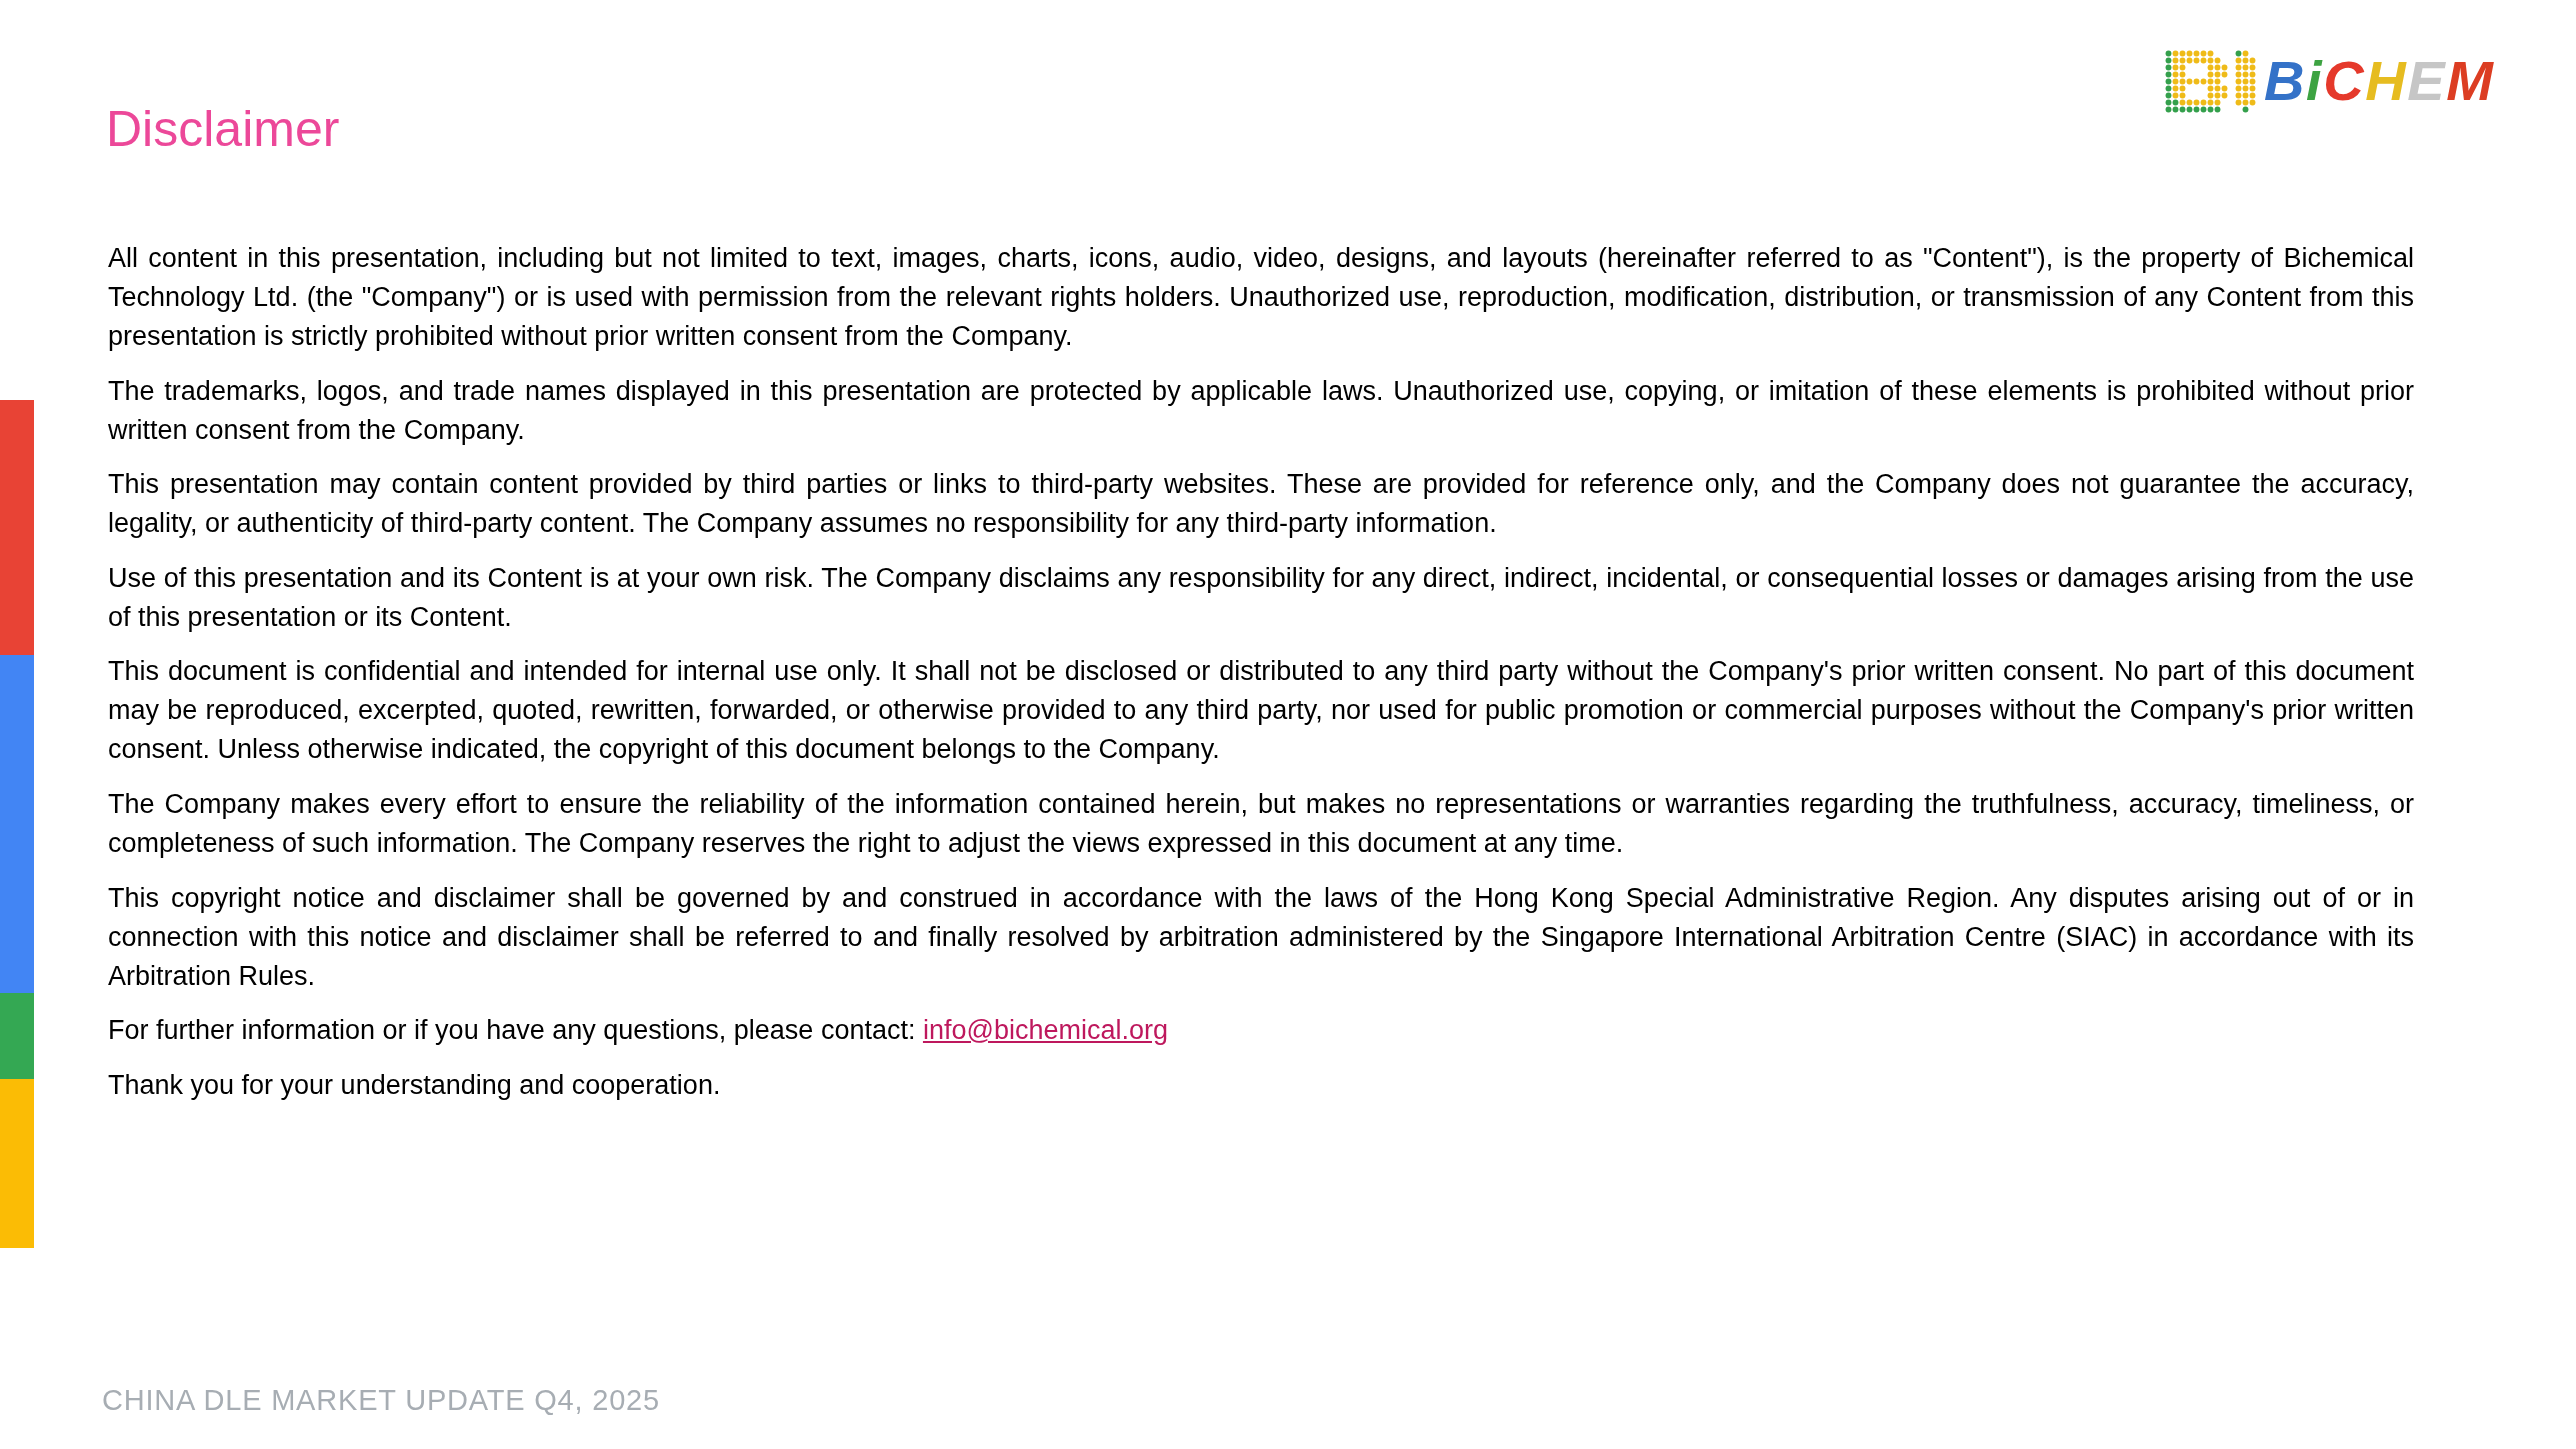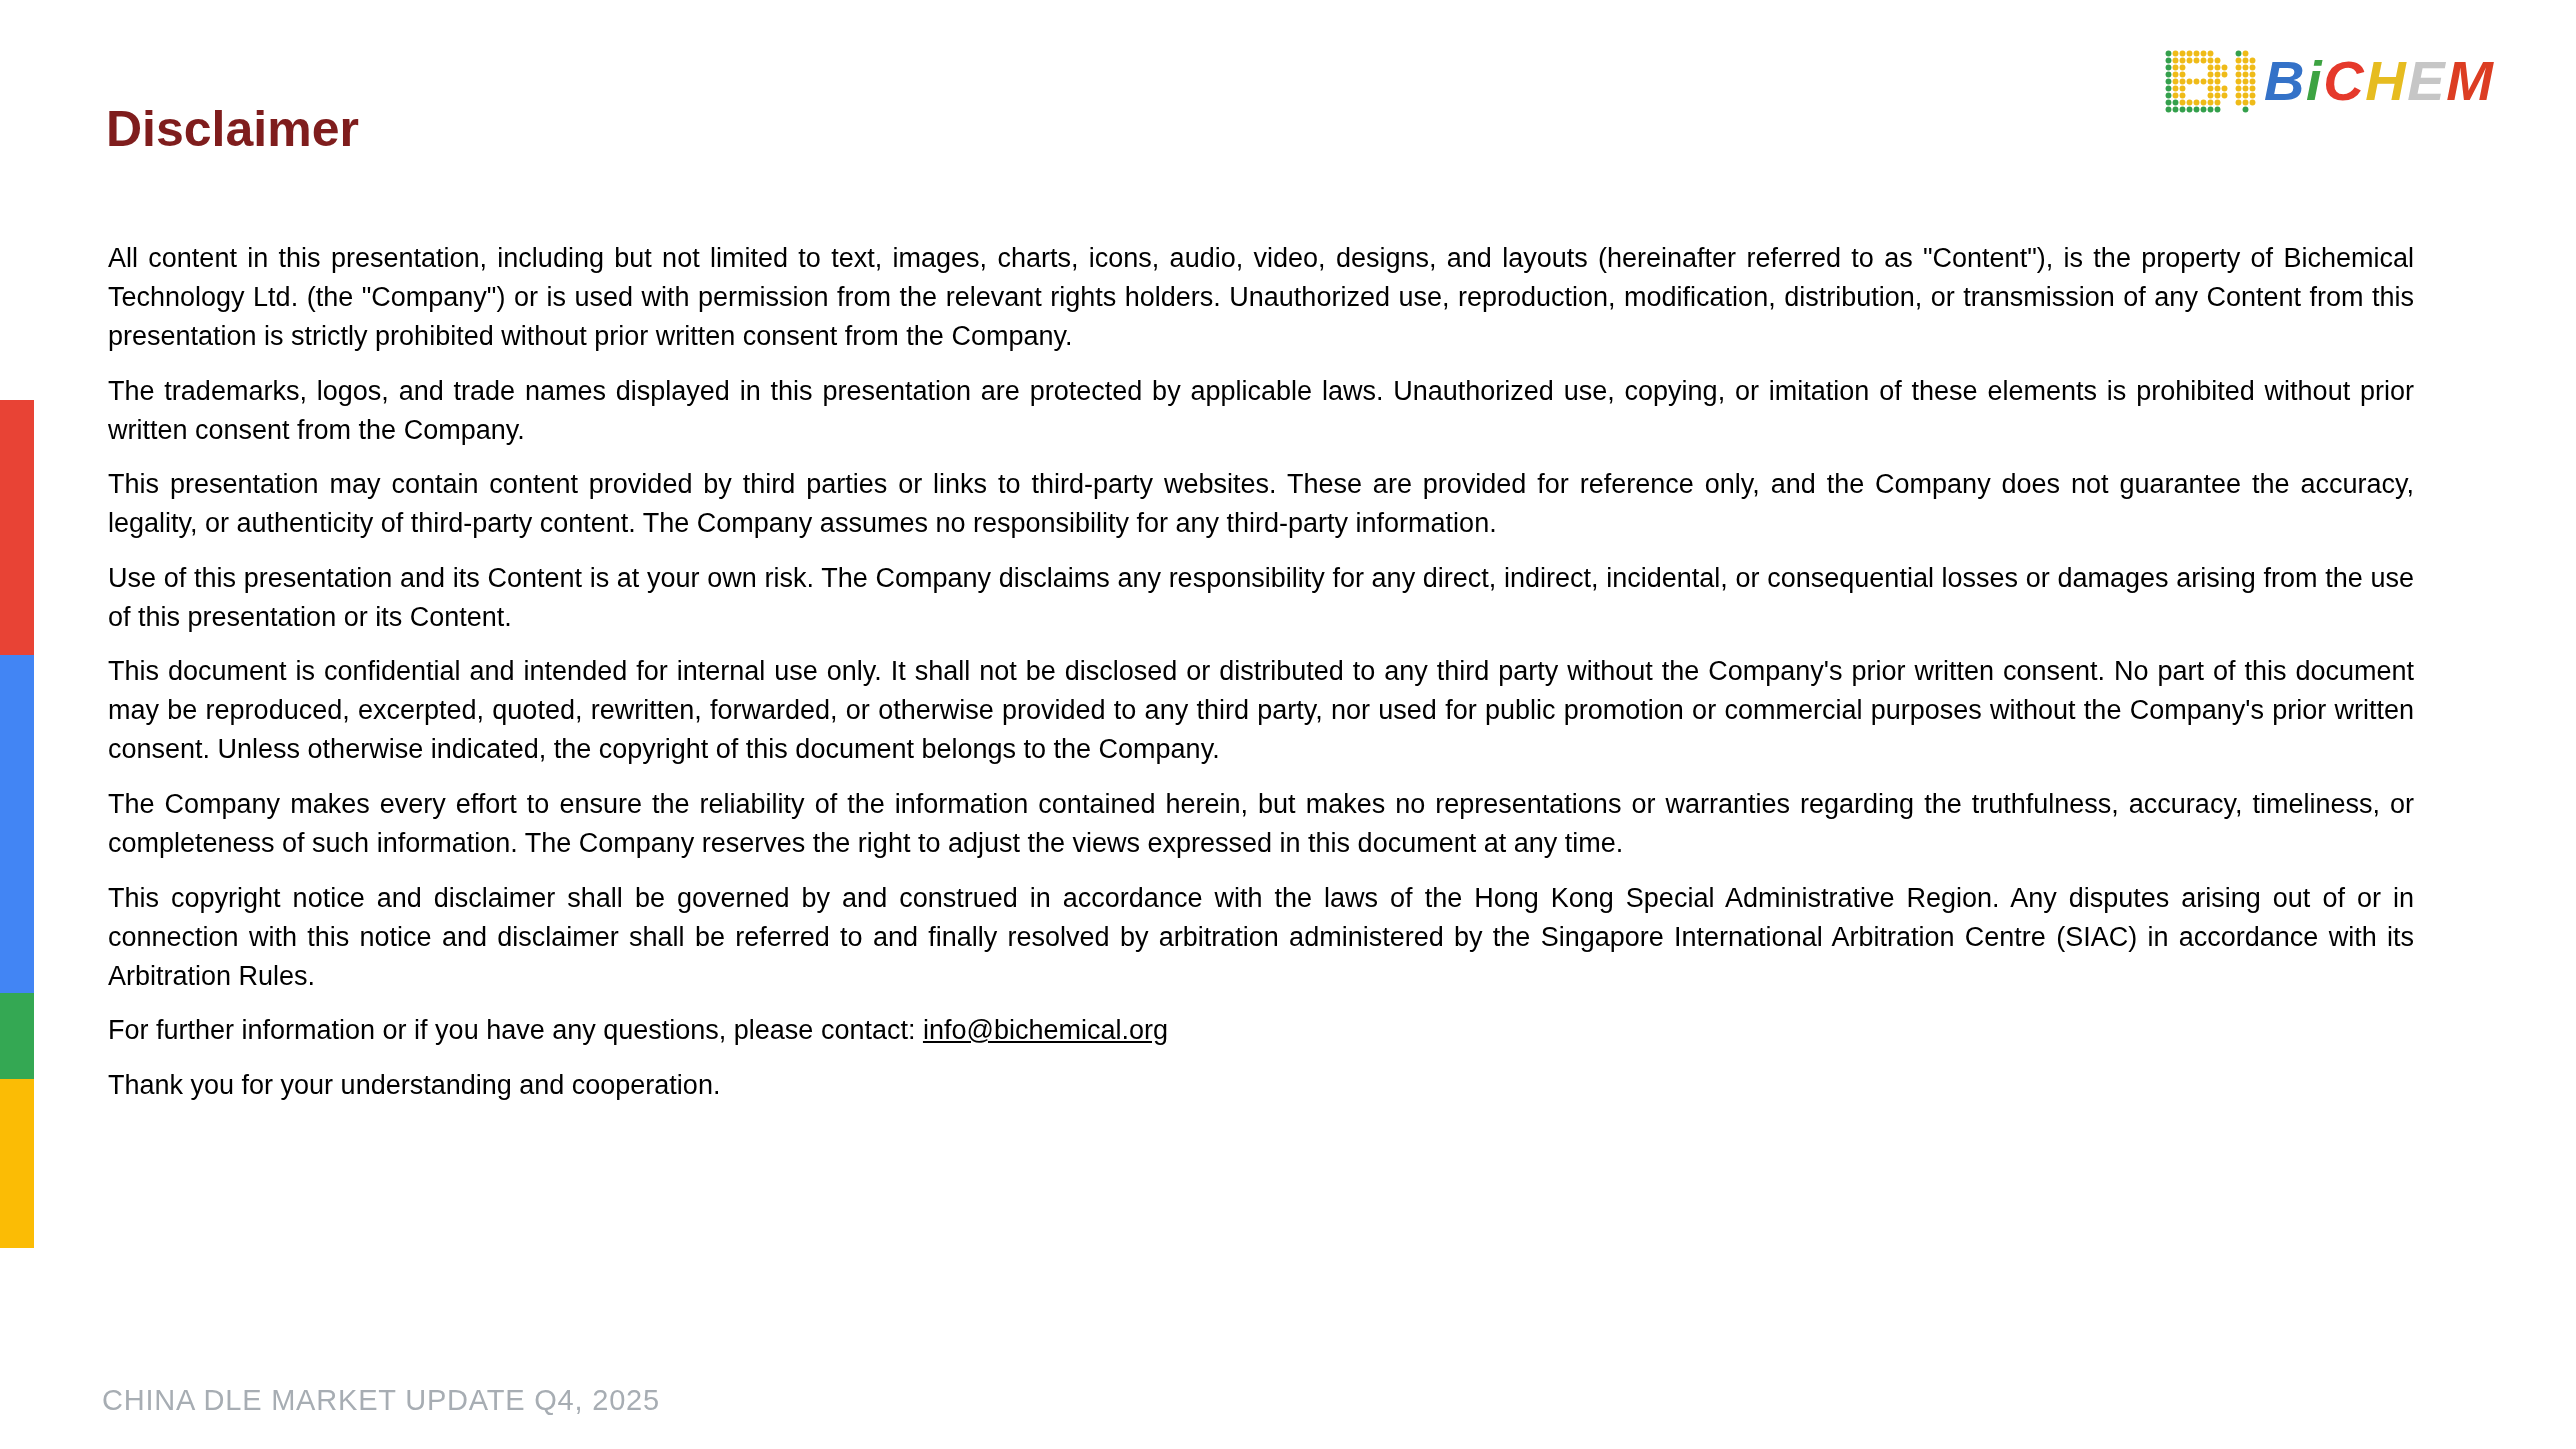--- a/index.html
+++ b/index.html
@@ -21,23 +21,23 @@
   .seg-green  { top: 993px; height: 87px; background: #34A853; }
   .seg-yellow { top: 1079px; height: 169px; background: #FBBC05; }
 
   
   .page-title {
     position: absolute;
     left: 106px;
     top: 102px;
     margin: 0;
     font-size: 50px;
-    font-weight: bold;
+    font-weight: normal;
     line-height: 1.1;
-    color: #7f1d1d;
+    color: #ec4899;
   }
 
   
   .logo {
     position: absolute;
     left: 2165px;
     top: 45px;
     height: 72px;
     display: flex;
     align-items: center;
@@ -65,21 +65,21 @@
     left: 108px;
     top: 239px;
     width: 2306px;
     font-size: 27px;
     line-height: 39px;
     text-align: justify;
     color: #000000;
   }
   .content p { margin: 0 0 15.6px 0; }
   .content p:last-child { margin-bottom: 0; }
-  a.email-link { color: #000000; text-decoration: underline; }
+  a.email-link { color: #be185d; text-decoration: underline; }
 
   
   .footer {
     position: absolute;
     left: 102px;
     top: 1384px;
     font-size: 29px;
     letter-spacing: 0.8px;
     color: #A7ADB3;
     text-align: right;

